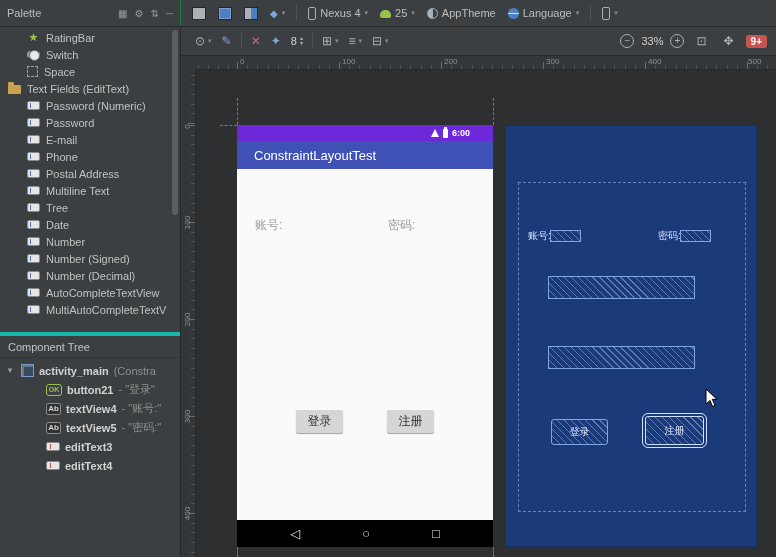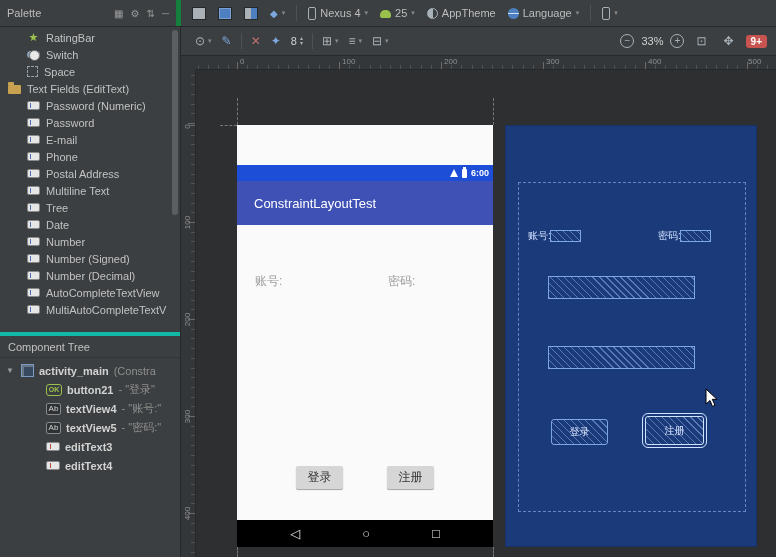--- a/index.html
+++ b/index.html
@@ -5,21 +5,21 @@
   * { margin:0; padding:0; box-sizing:border-box; }
   html,body { background:#2b2b2b; }
   .app { position:relative; width:776px; height:557px; overflow:hidden;
          font-family:"Liberation Sans", sans-serif; font-size:11px; color:#bdbdbd;
          background:#2d2f30; }
 
   
   .toolbar-top { position:absolute; left:0; top:0; width:776px; height:27px;
                  background:#3c3f41; border-bottom:1px solid #282828; display:flex; }
   .palette-header { width:181px; height:100%; display:flex; align-items:center;
-                    padding:0 7px; border-right:5px solid #15803d; }
+                    padding:0 7px; border-right:1px solid #15803d; }
   .ph-icons { margin-left:auto; display:flex; align-items:center; gap:7px; color:#9a9a9a; font-size:10px; }
   .main-toolbar { flex:1; display:flex; align-items:center; padding:0 6px; gap:2px; }
   .tb-item { display:flex; align-items:center; gap:4px; padding:0 5px; height:21px; border-radius:2px; }
   .tb-div { width:1px; height:16px; background:#515151; margin:0 4px; }
   .dd { font-size:7px; color:#8a8a8a; }
   .vt { width:14px; height:13px; border:1px solid #24282a; }
   .vt1 { background:#aab2b8; }
   .vt2 { background:#4e7fc0; box-shadow:inset 0 0 0 1px rgba(255,255,255,.25); }
   .vt3 { background:linear-gradient(90deg,#aab2b8 50%,#4e7fc0 50%); }
   .icon-diamond { color:#7ba7dc; font-size:10px; }
@@ -60,21 +60,21 @@
   .ct-row.child { padding-left:46px; }
   .ct-name { color:#d2d2d2; font-weight:bold; }
   .ct-suffix { color:#8f8f8f; }
   .tree-arrow { color:#9a9a9a; font-size:8px; width:10px; }
   .icon-clayout { width:13px; height:13px; border:1px solid #7a9cc4; background:#37495e; flex:none;
                   box-shadow:inset 2px 2px 0 rgba(255,255,255,.25); }
   .icon-btn-ok { min-width:16px; height:12px; border:1px solid #9BC14D; border-radius:3px; color:#9BC14D;
                  font-size:7px; font-weight:bold; display:flex; align-items:center; justify-content:center;
                  padding:0 1px; flex:none; }
   .icon-ab { min-width:15px; height:12px; border:1px solid #8a8a8a; border-radius:2px; color:#cfcfcf;
-             font-size:8px; display:flex; align-items:center; justify-content:center; flex:none; background:#2f3234; }
+             font-size:8px; display:flex; align-items:center; justify-content:center; flex:none; background:#2f3234;font-weight:bold; }
   .icon-edittext { width:14px; height:9px; background:#e6e6e6; border:1px solid #8a8a8a; border-radius:2px;
                    position:relative; flex:none; }
   .icon-edittext::after { content:''; position:absolute; left:3px; top:1px; bottom:1px; width:1px; background:#b5503f; }
 
   
   .design-toolbar { position:absolute; left:181px; top:27px; width:595px; height:29px;
                     background:#3c3f41; border-bottom:1px solid #282828;
                     display:flex; align-items:center; padding:0 9px; color:#a7b1b8; }
   .dt-btn { display:flex; align-items:center; gap:3px; padding:0 5px; height:21px; }
   .glyph { font-size:12px; line-height:12px; }
@@ -113,28 +113,28 @@
   .canvas { position:absolute; left:196px; top:70px; width:580px; height:487px;
             background:#2d2f30; overflow:hidden; }
 
   .design-guides { position:absolute; left:41px; top:55px; width:256px; height:422px;
                    border:1px dashed rgba(255,255,255,.45); pointer-events:none; }
   .guide { position:absolute; pointer-events:none; }
   .gv { border-left:1px dashed rgba(255,255,255,.35); width:0; }
   .gh { border-top:1px dashed rgba(255,255,255,.35); height:0; }
 
   .design-phone { position:absolute; left:41px; top:55px; width:256px; height:422px; background:#fafafa; }
-  .dp-status { height:16px; background:#1d4ed8; display:flex; align-items:center;
-               justify-content:flex-end; gap:4px; padding-right:4px;margin-top:40px; }
+  .dp-status { height:16px; background:#6d28d9; display:flex; align-items:center;
+               justify-content:flex-end; gap:4px; padding-right:23px; }
   .wifi-icon { width:0; height:0; border-left:4px solid transparent; border-right:4px solid transparent;
                border-bottom:8px solid #fff; }
   .battery-icon { width:5px; height:9px; background:#fff; border-radius:1px; position:relative; }
   .battery-icon::before { content:''; position:absolute; top:-2px; left:1px; width:3px; height:2px; background:#fff; }
   .dp-time { color:#fff; font-size:9px; font-weight:bold; }
-  .dp-appbar { height:44px; background:#3f51b5; color:#fff; display:flex; align-items:center;
+  .dp-appbar { height:28px; background:#3f51b5; color:#fff; display:flex; align-items:center;
                padding-left:17px; font-size:13px; }
   .dp-body { position:relative; height:343px; }
   .dp-label { position:absolute; color:#9b9b9b; font-size:12px; }
   .dp-label.account { left:18px; top:48px; }
   .dp-label.password { left:151px; top:48px; }
   .dp-btn { position:absolute; width:47px; height:23px; background:#d6d6d6; color:#333;
             font-size:12px; display:flex; align-items:center; justify-content:center;
             border-radius:2px; box-shadow:0 1px 1px rgba(0,0,0,.35); }
   .dp-btn.login { left:59px; top:241px; }
   .dp-btn.register { left:150px; top:241px; }

